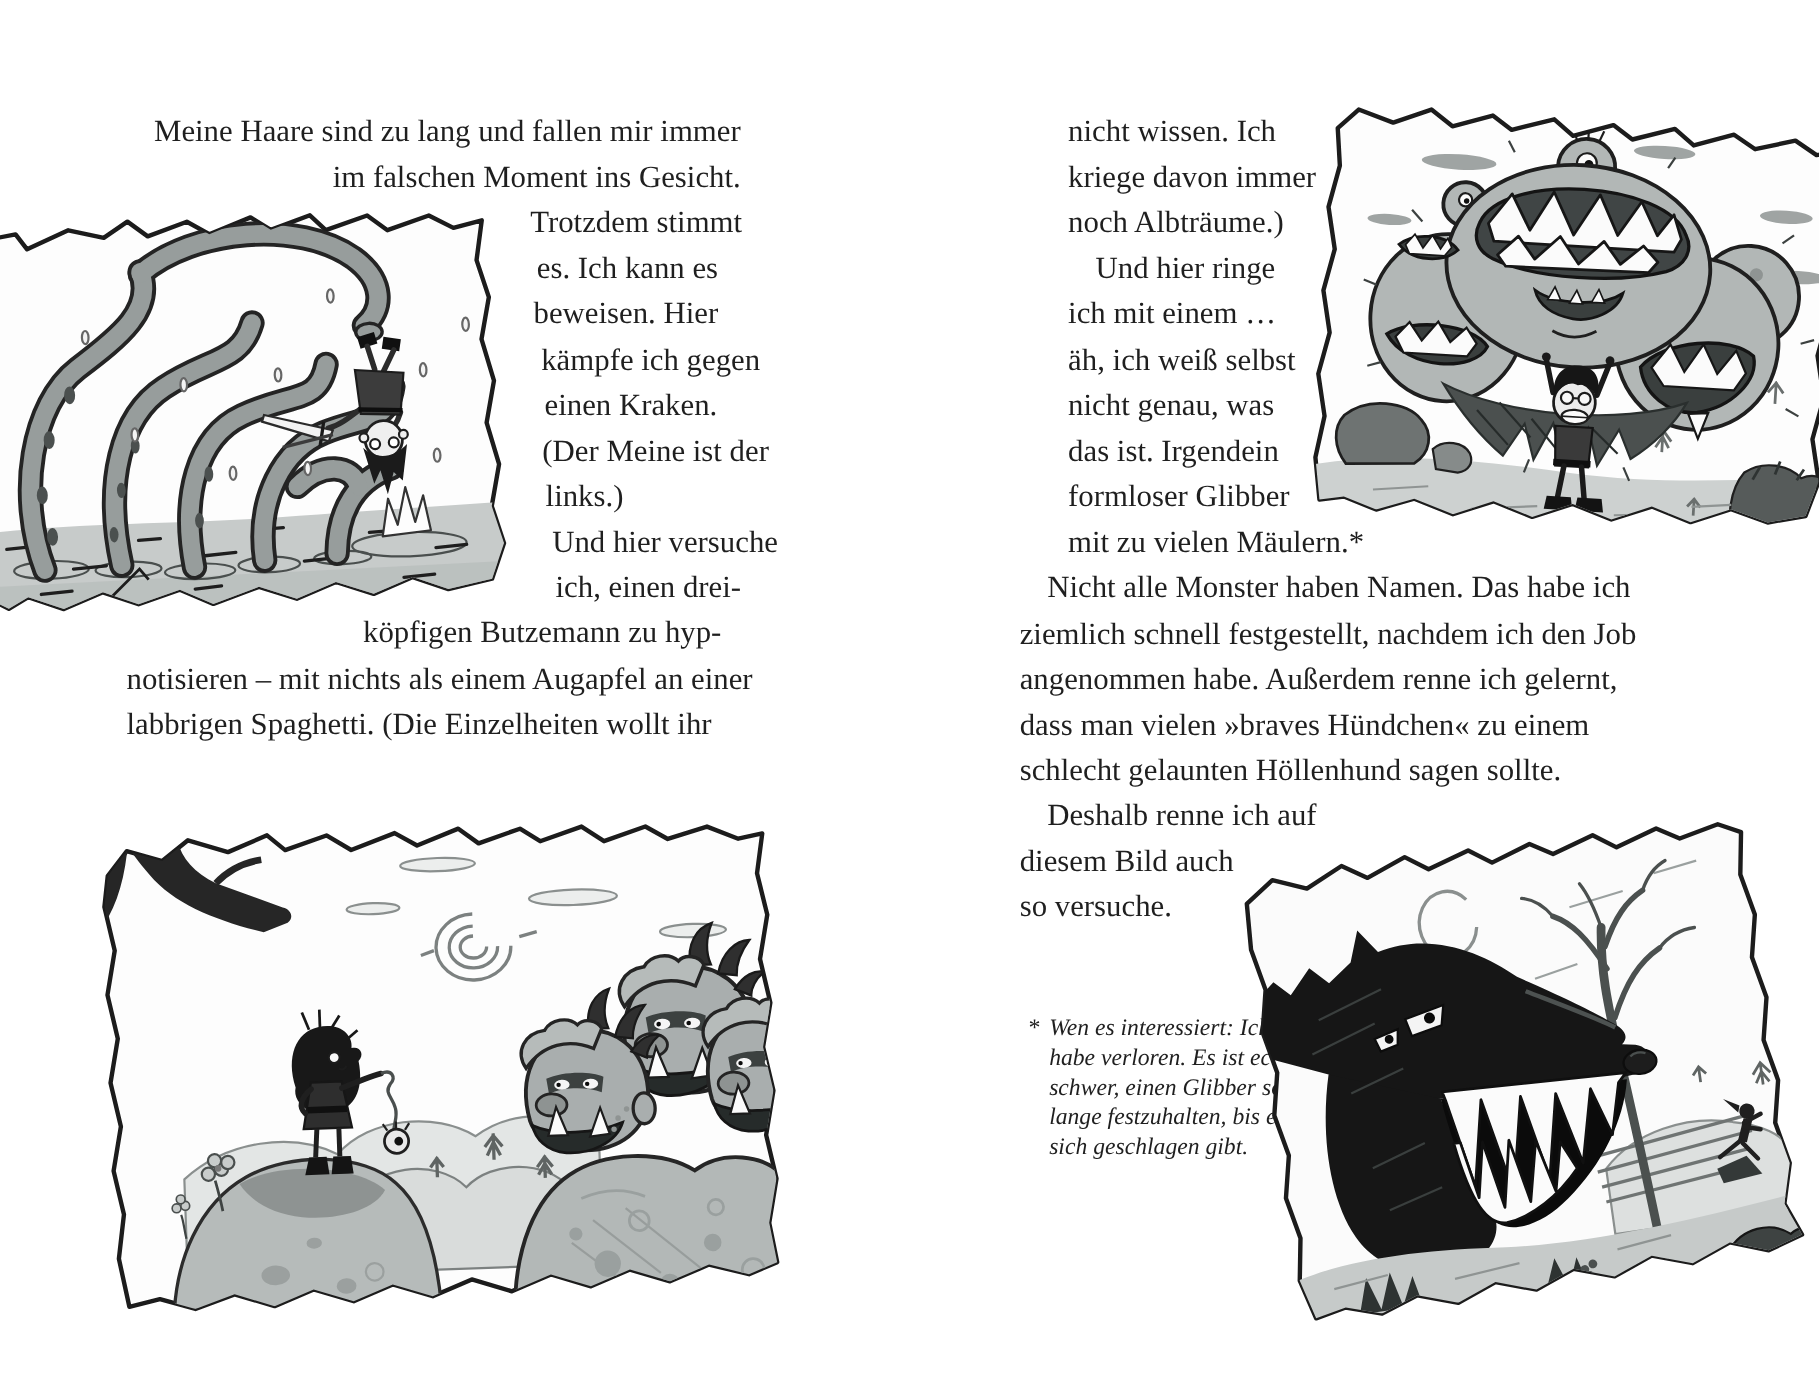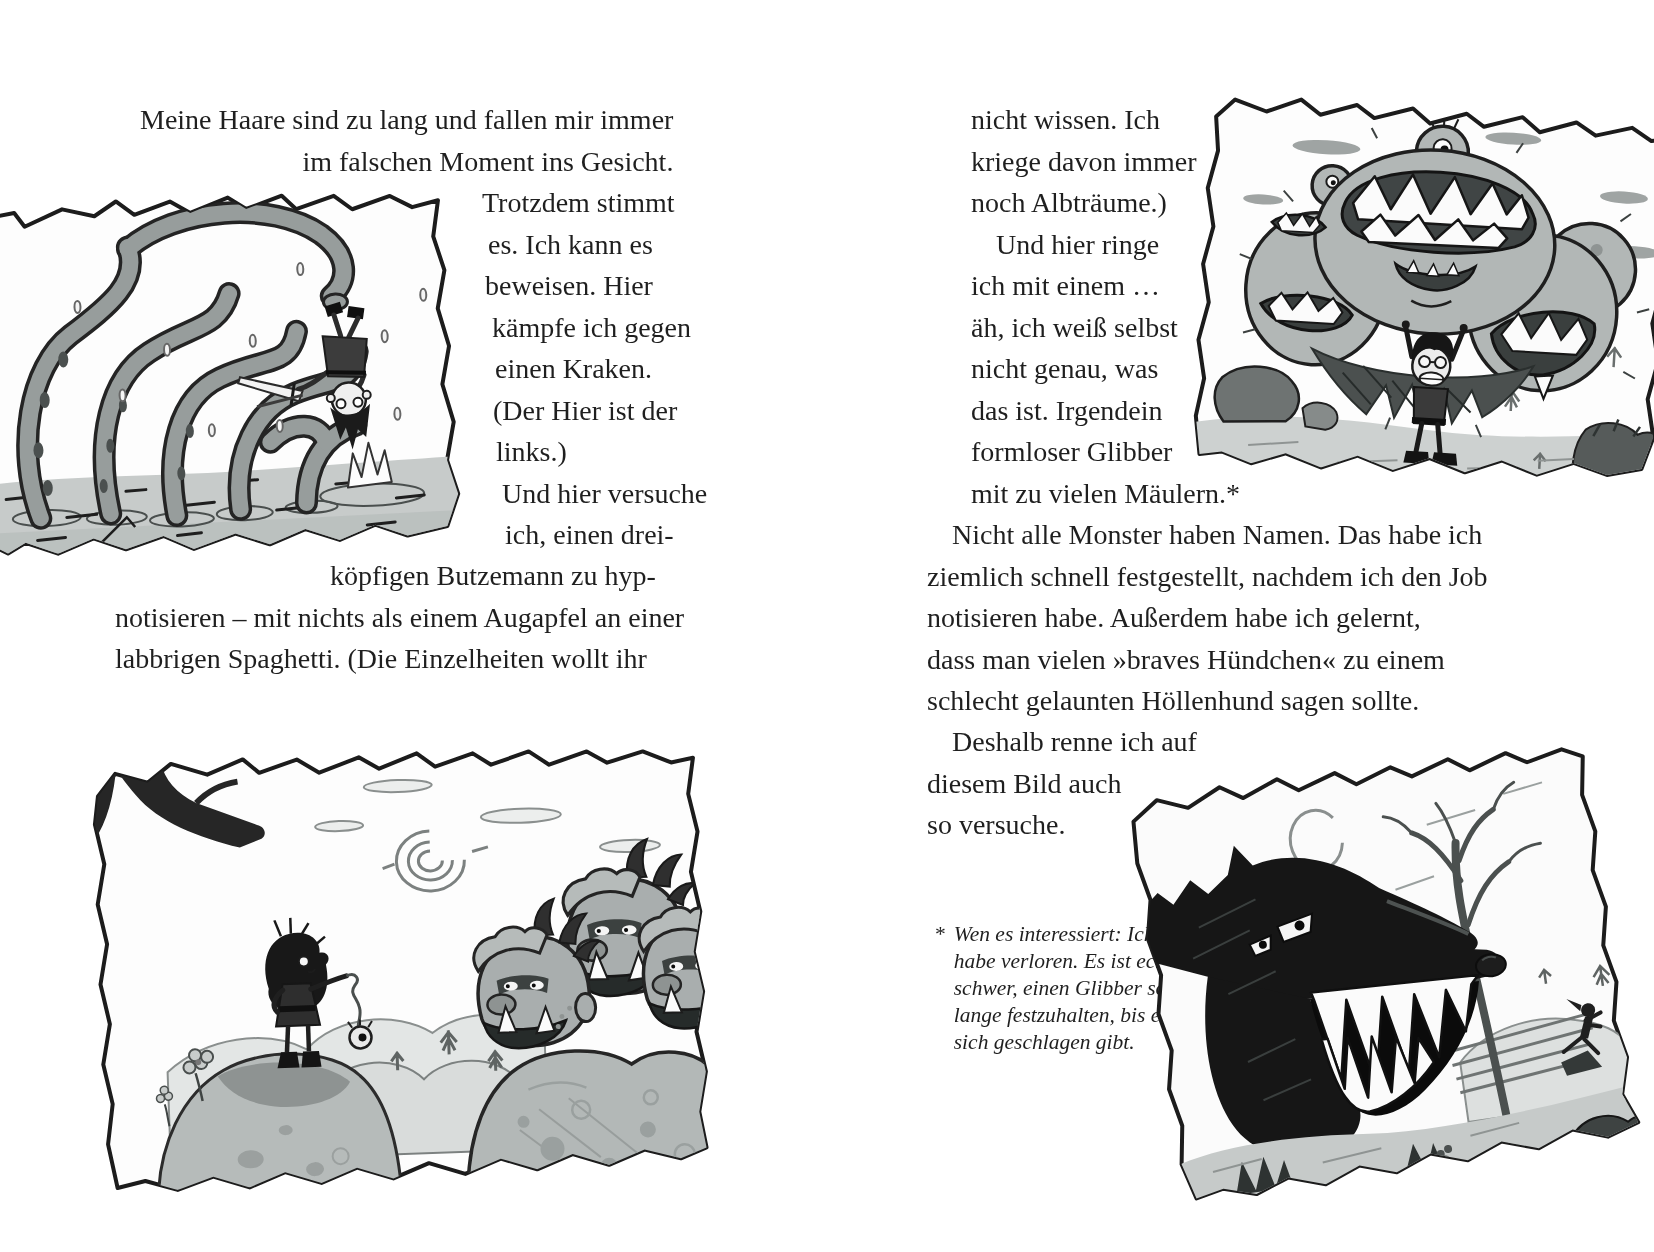--- a/index.html
+++ b/index.html
@@ -53,21 +53,21 @@
     <div class="line">Meine Haare sind zu lang und fallen mir immer</div>
     <div class="line">im falschen Moment ins Gesicht.</div>
   </div>
 
 <div id="kcol" class="textblock">
     <div class="line">Trotzdem stimmt</div>
     <div class="line">es. Ich kann es</div>
     <div class="line">beweisen. Hier</div>
     <div class="line">kämpfe ich gegen</div>
     <div class="line">einen Kraken.</div>
-    <div class="line">(Der Hier ist der</div>
+    <div class="line">(Der Meine ist der</div>
     <div class="line">links.)</div>
     <div class="line">Und hier versuche</div>
     <div class="line">ich, einen drei-</div>
   </div>
 
 <div id="lwide" class="textblock">
     <div class="line">köpfigen Butzemann zu hyp-</div>
     <div class="line">notisieren – mit nichts als einem Augapfel an einer</div>
     <div class="line">labbrigen Spaghetti. (Die Einzelheiten wollt ihr</div>
   </div>
@@ -81,21 +81,21 @@
     <div class="line">äh, ich weiß selbst</div>
     <div class="line">nicht genau, was</div>
     <div class="line">das ist. Irgendein</div>
     <div class="line">formloser Glibber</div>
     <div class="line">mit zu vielen Mäulern.*</div>
   </div>
 
 <div id="rpara2" class="textblock">
     <div class="line">Nicht alle Monster haben Namen. Das habe ich</div>
     <div class="line">ziemlich schnell festgestellt, nachdem ich den Job</div>
-    <div class="line">notisieren habe. Außerdem habe ich gelernt,</div>
+    <div class="line">angenommen habe. Außerdem renne ich gelernt,</div>
     <div class="line">dass man vielen »braves Hündchen« zu einem</div>
     <div class="line">schlecht gelaunten Höllenhund sagen sollte.</div>
   </div>
 
 <div id="rpara3" class="textblock">
     <div class="line">Deshalb renne ich auf</div>
     <div class="line">diesem Bild auch</div>
     <div class="line">so versuche.</div>
   </div>
 

